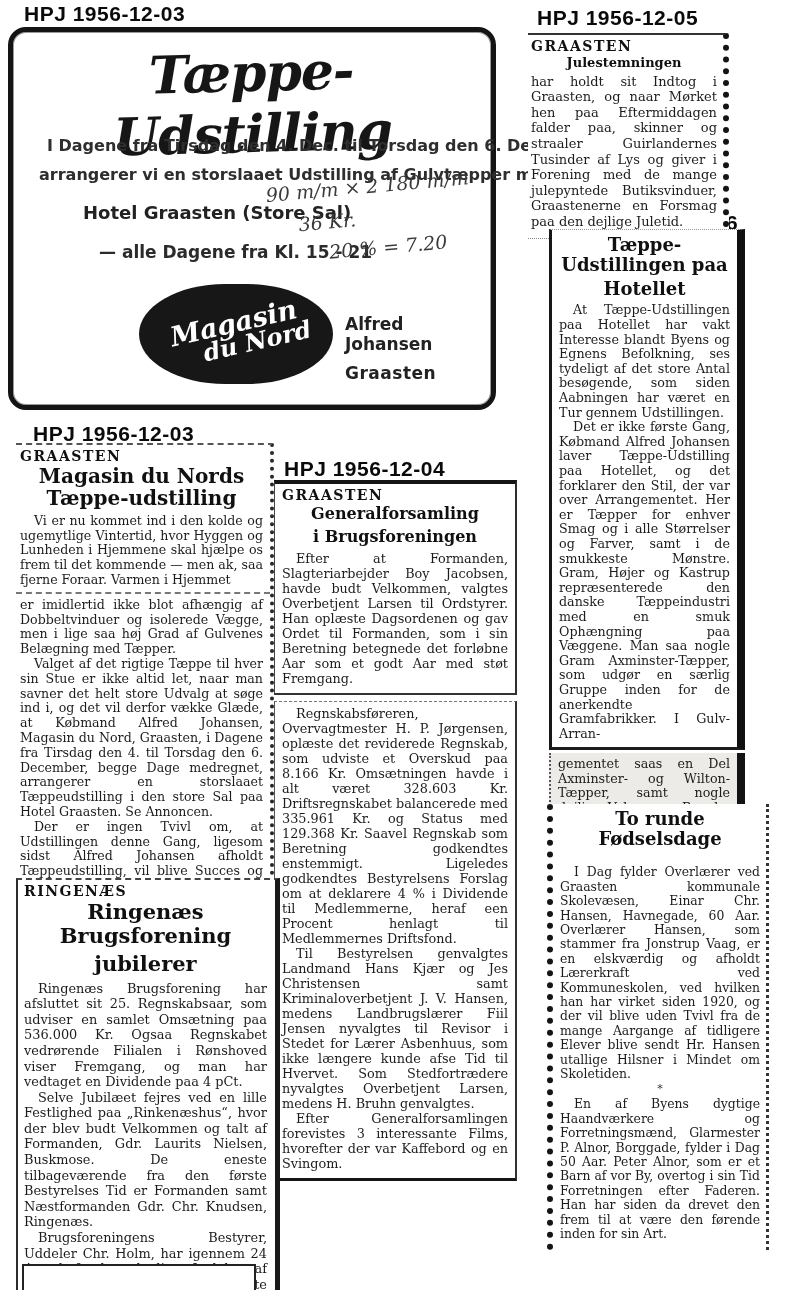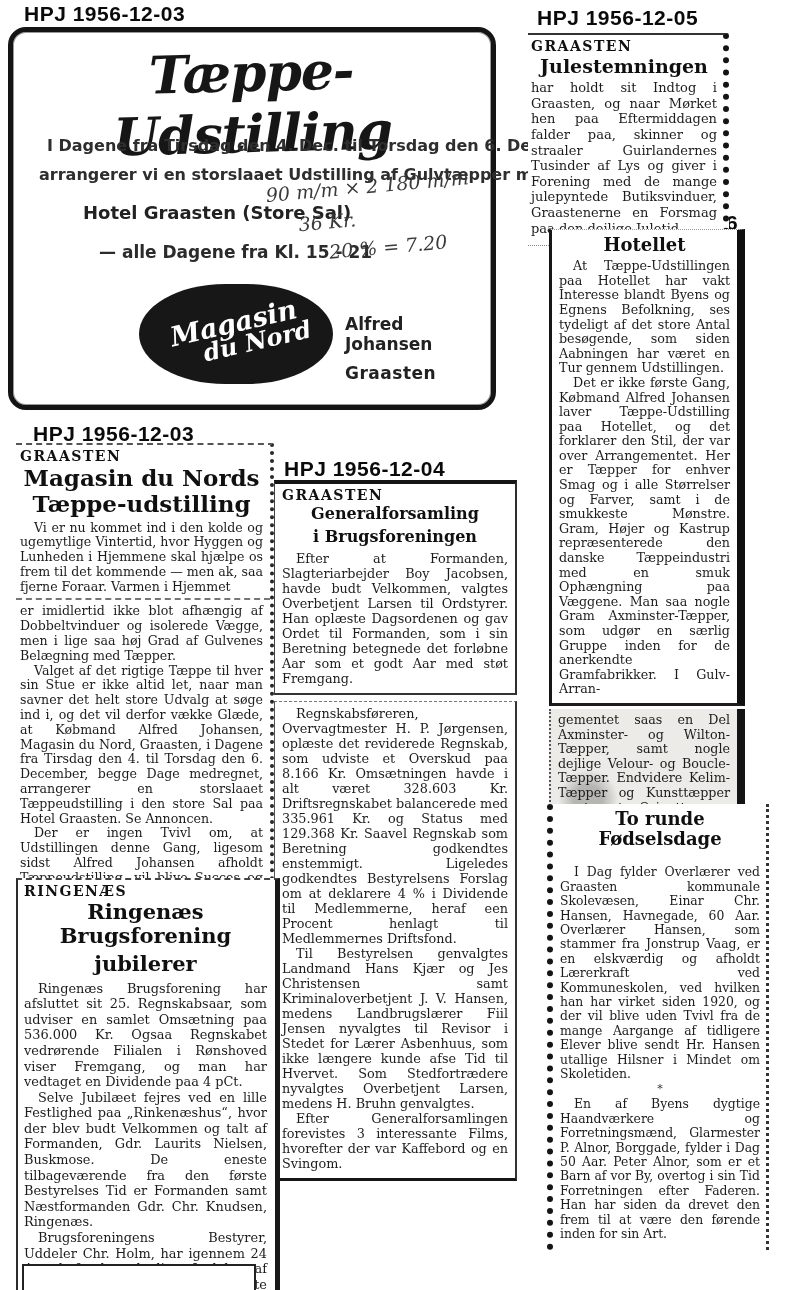--- a/index.html
+++ b/index.html
@@ -39,36 +39,36 @@
   
   .clip{position:absolute;background:#fff;}
   .kicker{font:700 14px "DejaVu Serif",serif;letter-spacing:1.5px;color:#111;}
   .ctitle{font-weight:700;text-align:center;color:#101010;line-height:1.12;}
   .para{text-align:justify;text-indent:14px;margin:0;color:#1c1c1c;}
   .para.ni{text-indent:0;}
 
   .jule{left:528px;top:33px;width:186px;padding:3px 6px 9px 3px;
         border-top:2px solid #333;border-right:6px dotted #141414;border-bottom:1px dotted #888;
         font-size:13px;line-height:15.6px;}
-  .jule .ctitle{font-size:19px;margin:2px 0 3px;}
+  .jule .ctitle{font-size:13px;margin:2px 0 3px;}
 
   .hotel{left:549px;top:229px;width:196px;font-size:12.7px;line-height:14.6px;}
   .hotel-a{border-left:3px solid #171717;border-right:8px solid #101010;border-top:1px dotted #999;
            border-bottom:3px solid #1c1c1c;padding:4px 7px 6px 7px;}
   .hotel .ctitle{font-size:18px;margin:1px 0 4px;}
   .hotel-b{margin-top:3px;border-left:2px dotted #555;border-right:8px solid #131313;
            padding:4px 7px 6px 7px;color:#242424;background:#edebe7;filter:blur(.35px);
            background-image:radial-gradient(circle at 20% 30%,rgba(40,40,40,.28) 0 14px,transparent 30px),
                             radial-gradient(circle at 70% 55%,rgba(40,40,40,.22) 0 12px,transparent 26px);
            border-bottom:2px solid #2a2a2a;}
 
   .magasin{left:16px;top:443px;width:243px;padding:3px 7px 6px 4px;
            border-top:2px dashed #555;border-right:4px dotted #262626;
            font-size:12.6px;line-height:14.8px;}
-  .magasin .ctitle{font-size:23px;margin:1px 0 4px;}
+  .magasin .ctitle{font-size:20px;margin:1px 0 4px;}
   .cut{border-top:2px dashed #777;margin:4px -7px 4px -4px;height:0;}
 
   .general{left:274px;top:480px;width:243px;font-size:12.8px;line-height:15px;}
   .gen-a{border-style:solid;border-color:#151515 #2e2e2e #333 #444;border-width:4px 2px 2px 1px;
          padding:3px 7px 7px 7px;}
   .general .ctitle{font-size:16px;margin:2px 0 5px;text-align:center;}
   .gen-b{margin-top:6px;border-left:1px solid #555;border-right:2px solid #333;
          border-top:1px dashed #777;border-bottom:3px solid #161616;padding:4px 7px 7px 7px;}
 
   .ringenaes{left:16px;top:878px;width:243px;padding:3px 8px 0 6px;
@@ -121,20 +121,21 @@
   </div>
 
   <div class="clip jule">
     <div class="kicker">GRAASTEN</div>
     <div class="ctitle">Julestemningen</div>
     <p class="para ni">har holdt sit Indtog i Graasten, og naar Mørket hen paa Eftermiddagen falder paa, skinner og straaler Guirlandernes Tusinder af Lys og giver i Forening med de mange julepyntede Butiksvinduer, Graastenerne en Forsmag paa den dejlige Juletid.</p>
   </div>
 
   <div class="clip hotel">
     <div class="hotel-a">
+      <div class="ctitle">Tæppe-Udstillingen paa</div>
       <div class="ctitle">Hotellet</div>
       <p class="para">At Tæppe-Udstillingen paa Hotellet har vakt Interesse blandt Byens og Egnens Befolkning, ses tydeligt af det store Antal besøgende, som siden Aabningen har været en Tur gennem Udstillingen.</p>
       <p class="para">Det er ikke første Gang, Købmand Alfred Johansen laver Tæppe-Udstilling paa Hotellet, og det forklarer den Stil, der var over Arrangementet. Her er Tæpper for enhver Smag og i alle Størrelser og Farver, samt i de smukkeste Mønstre. Gram, Højer og Kastrup repræsenterede den danske Tæppeindustri med en smuk Ophængning paa Væggene. Man saa nogle Gram Axminster-Tæpper, som udgør en særlig Gruppe inden for de anerkendte Gramfabrikker. I Gulv-Arran-</p>
     </div>
     <div class="hotel-b">
       <p class="para ni">gementet saas en Del Axminster- og Wilton-Tæpper, samt nogle dejlige Velour- og Boucle-Tæpper. Endvidere Kelim-Tæpper og Kunsttæpper samt ægte Orienttæpper, bl. a. de kendte Bedetæpper.</p>
       <p class="para">I en særlig Afdeling var arrangeret en Udstilling af det sidste nye i Sengeudstyr, saasom: Springmadrasser, Staalsenge og dejlig varme Sengetæpper samt Puder og Dyner.</p>
       <p class="para">Rigtig en Udstilling, hvor Hyggefornemmelsen er den dominerende.</p>
     </div>
   </div>

